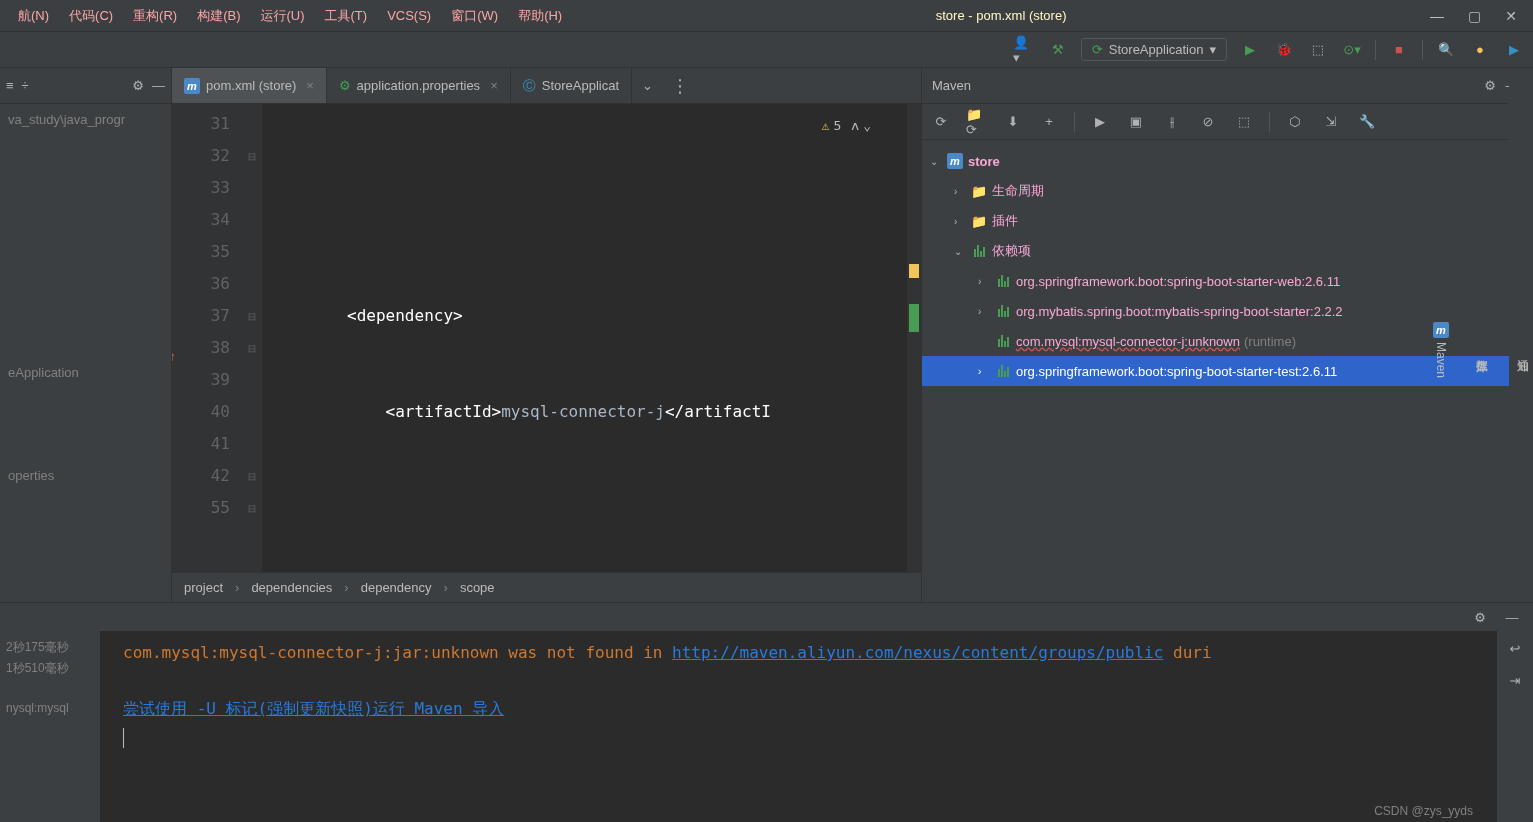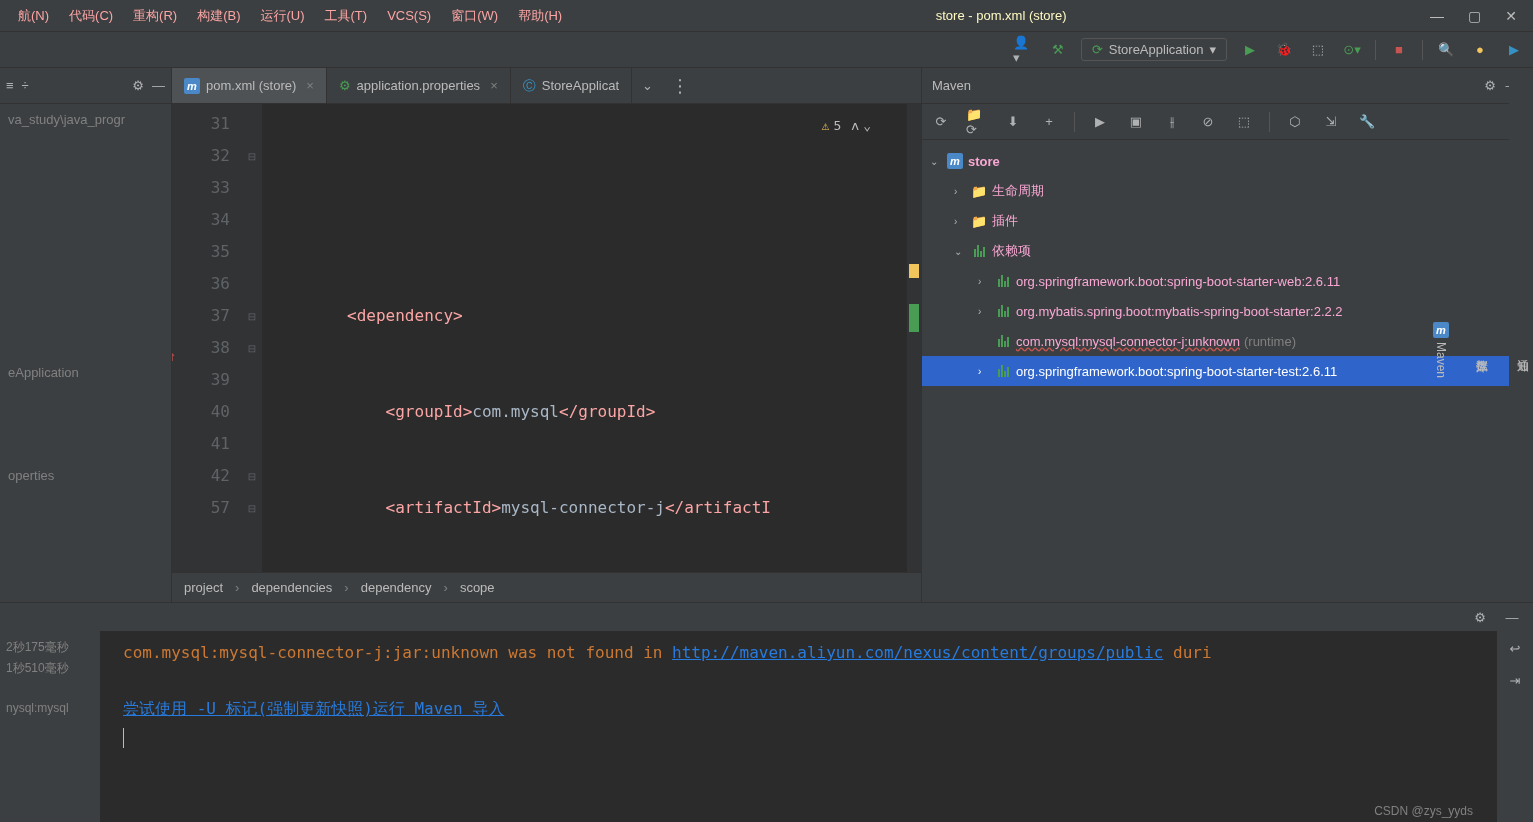--- a/index.html
+++ b/index.html
@@ -23,21 +23,21 @@
 .tab { height: 100%; padding: 0 12px; display: flex; align-items: center; gap: 6px; cursor: pointer; color: #bbbbbb; border-right: 1px solid #323232; }
 .tab.active { background: #4e5254; }
 .tab .close { color: #808080; margin-left: 4px; }
 .editor-body { flex: 1; display: flex; position: relative; overflow: hidden; }
 .gutter { width: 70px; background: #313335; color: #606366; text-align: right; padding: 4px 12px 4px 0; font-family: Consolas, monospace; font-size: 16px; line-height: 32px; }
 .gutter-line { height: 32px; position: relative; }
 .fold-col { width: 20px; background: #313335; padding-top: 4px; }
 .fold-mark { height: 32px; display: flex; align-items: center; justify-content: center; color: #606366; font-size: 10px; }
 .code-area { flex: 1; font-family: Consolas, monospace; font-size: 16px; line-height: 32px; padding: 4px 0; white-space: pre; overflow: hidden; position: relative; }
 .code-line { height: 32px; padding-left: 8px; }
-.tag { color: #fca5a5; margin-top: 20px; }
+.tag { color: #ffffff; margin-top: 20px; }
 .text-content { color: #a9b7c6; }
 .warning-badge { position: absolute; top: 6px; right: 50px; color: #bbbbbb; display: flex; align-items: center; gap: 4px; font-size: 13px; }
 .warning-triangle { color: #f2c55c; }
 .change-bar { position: absolute; right: 0; top: 0; width: 14px; height: 100%; background: #313335; }
 .change-mark { position: absolute; right: 2px; width: 10px; height: 14px; }
 .breadcrumb-bar { height: 30px; background: #3c3f41; display: flex; align-items: center; padding: 0 12px; color: #bbbbbb; border-top: 1px solid #323232; gap: 12px; }
 .breadcrumb-sep { color: #808080; }
 .maven-panel { width: 612px; background: #3c3f41; border-left: 1px solid #323232; display: flex; flex-direction: column; }
 .maven-header { height: 36px; display: flex; align-items: center; padding: 0 10px; border-bottom: 1px solid #323232; }
 .maven-header-title { flex: 1; color: #bbbbbb; }
@@ -159,21 +159,21 @@
         <div class="gutter-line">33</div>
         <div class="gutter-line">34</div>
         <div class="gutter-line">35</div>
         <div class="gutter-line">36</div>
         <div class="gutter-line">37</div>
         <div class="gutter-line" style="position:relative"><span class="up-arrow-icon">⬤↑</span><span>38</span></div>
         <div class="gutter-line">39</div>
         <div class="gutter-line">40</div>
         <div class="gutter-line">41</div>
         <div class="gutter-line">42</div>
-        <div class="gutter-line">57</div>
+        <div class="gutter-line">55</div>
       </div>
       <div class="fold-col">
         <div class="fold-mark"></div>
         <div class="fold-mark">⊟</div>
         <div class="fold-mark"></div>
           <div class="fold-mark"></div>
           <div class="fold-mark"></div>
           <div class="fold-mark"></div>
         <div class="fold-mark">⊟</div>
         <div class="fold-mark">⊟</div>
@@ -185,21 +185,20 @@
       </div>
       <div class="code-area">
         <div class="warning-badge">
           <span class="warning-triangle">⚠</span>
           <span>5</span>
           <span style="margin-left:6px">ʌ</span>
           <span>⌄</span>
         </div>
         <div class="code-line"></div>
         <div class="code-line"><span>        </span><span class="tag">&lt;dependency&gt;</span></div>
-        <div class="code-line"><span>            </span><span class="tag">&lt;groupId&gt;</span><span class="text-content">com.mysql</span><span class="tag">&lt;/groupId&gt;</span></div>
         <div class="code-line"><span>            </span><span class="tag">&lt;artifactId&gt;</span><span class="text-content">mysql-connector-j</span><span class="tag">&lt;/artifactI</span></div>
         
         
         
         
         
         
         
         
         

